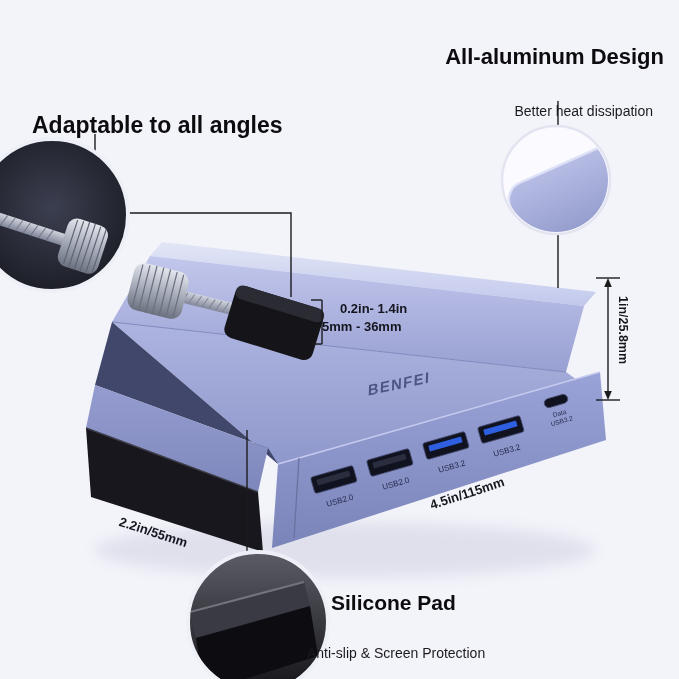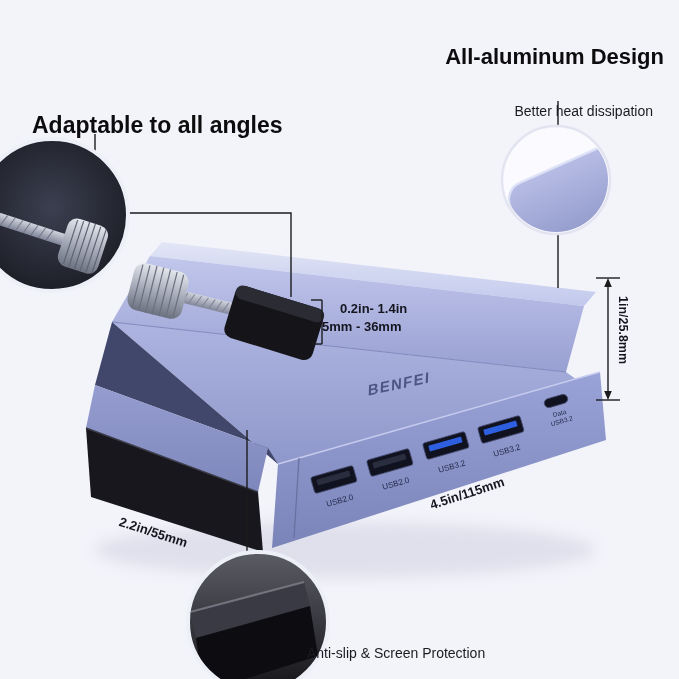--- a/index.html
+++ b/index.html
@@ -238,20 +238,21 @@
         <line x1="190" y1="612" x2="304" y2="582" stroke="#73737e" stroke-width="2"></line>
       </g>
     </g>
   </svg>
 
   <div class="heading heading-adaptable">Adaptable to all angles</div>
 
   <div class="heading heading-aluminum">All-aluminum Design</div>
   <div class="subheading sub-aluminum">Better heat dissipation</div>
 
+  <div class="heading heading-silicone">Silicone Pad</div>
   <div class="subheading sub-silicone">Anti-slip &amp; Screen Protection</div>
 
   <div class="dim dim-clamp-in">0.2in- 1.4in</div>
   <div class="dim dim-clamp-mm">5mm - 36mm</div>
   <div class="dim dim-height">1in/25.8mm</div>
   <div class="dim dim-length">4.5in/115mm</div>
   <div class="dim dim-depth">2.2in/55mm</div>
 
 </div>
 

